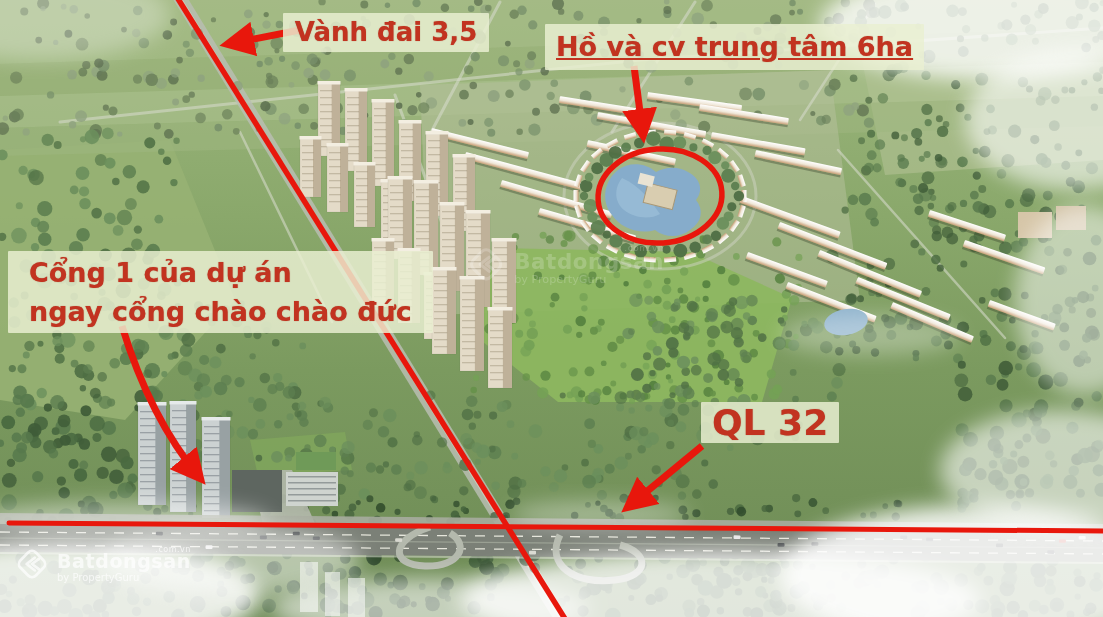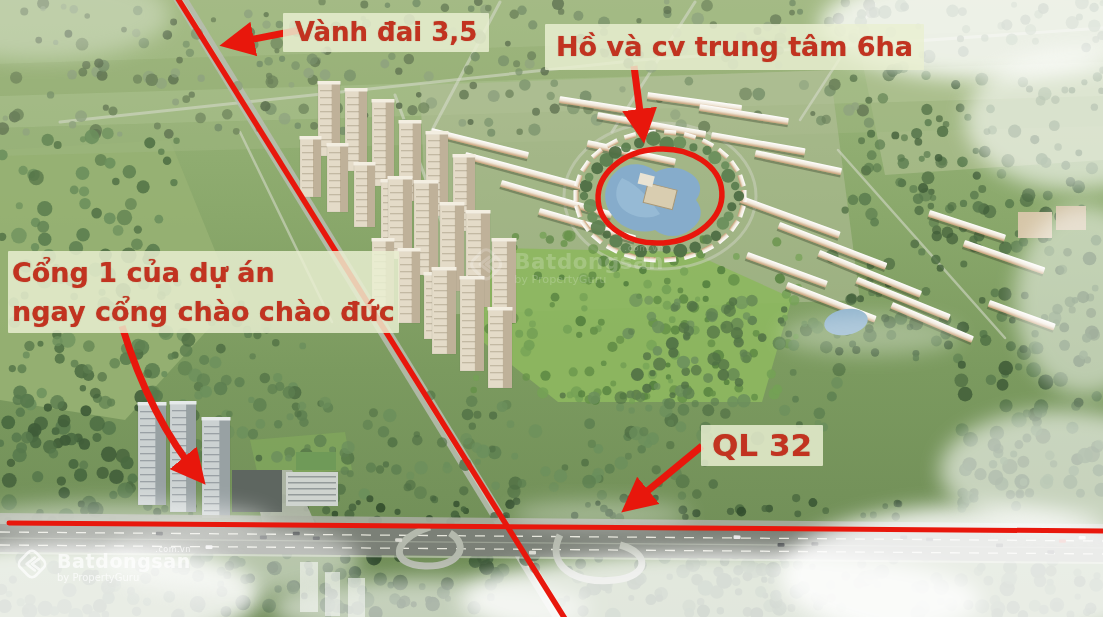--- a/index.html
+++ b/index.html
@@ -13,24 +13,24 @@
     position:absolute;
     background:rgba(234,240,210,0.84);
     color:#c23320;
     font-weight:700;
     white-space:nowrap;
     text-shadow:0 0 1px rgba(140,25,8,0.55);
     border-radius:1px;
     padding:0 11px;
   }
   .label-ringroad{left:283px;top:13px;font-size:26px;height:39px;line-height:39px;min-width:184px;text-align:center;}
-  .label-lake{left:545px;top:24px;font-size:27px;height:46px;line-height:46px;}
-  .label-gate{left:8px;top:251px;font-size:27px;line-height:39px;padding:2px 4px;}
+  .label-lake{left:545px;top:24px;font-size:27px;height:46px;line-height:46px;text-decoration:underline;}
+  .label-gate{left:8px;top:251px;font-size:27px;line-height:39px;padding:2px 21px;}
   .label-gate .gline{display:block;}
-  .label-ql{left:701px;top:402px;font-size:31px;height:41px;line-height:41px;min-width:82px;text-align:center;margin-top:23px;}
+  .label-ql{left:701px;top:402px;font-size:36px;height:41px;line-height:41px;min-width:82px;text-align:center;}
   .wm{position:absolute;display:flex;align-items:center;gap:7px;color:#ffffff;}
   .wm-logo{width:36px;height:36px;flex:0 0 auto;}
   .wm-domain{font-size:8px;text-align:right;margin-bottom:-2px;letter-spacing:.5px;}
   .wm-brand{font-size:19px;font-weight:700;letter-spacing:.6px;line-height:19px;}
   .wm-by{font-size:10px;margin-top:1px;}
   .wm1{left:14px;top:545px;opacity:.72;}
   .wm2{left:466px;top:243px;opacity:.20;transform:scale(1.12);transform-origin:left top;}
 </style>
 </head>
 <body>

